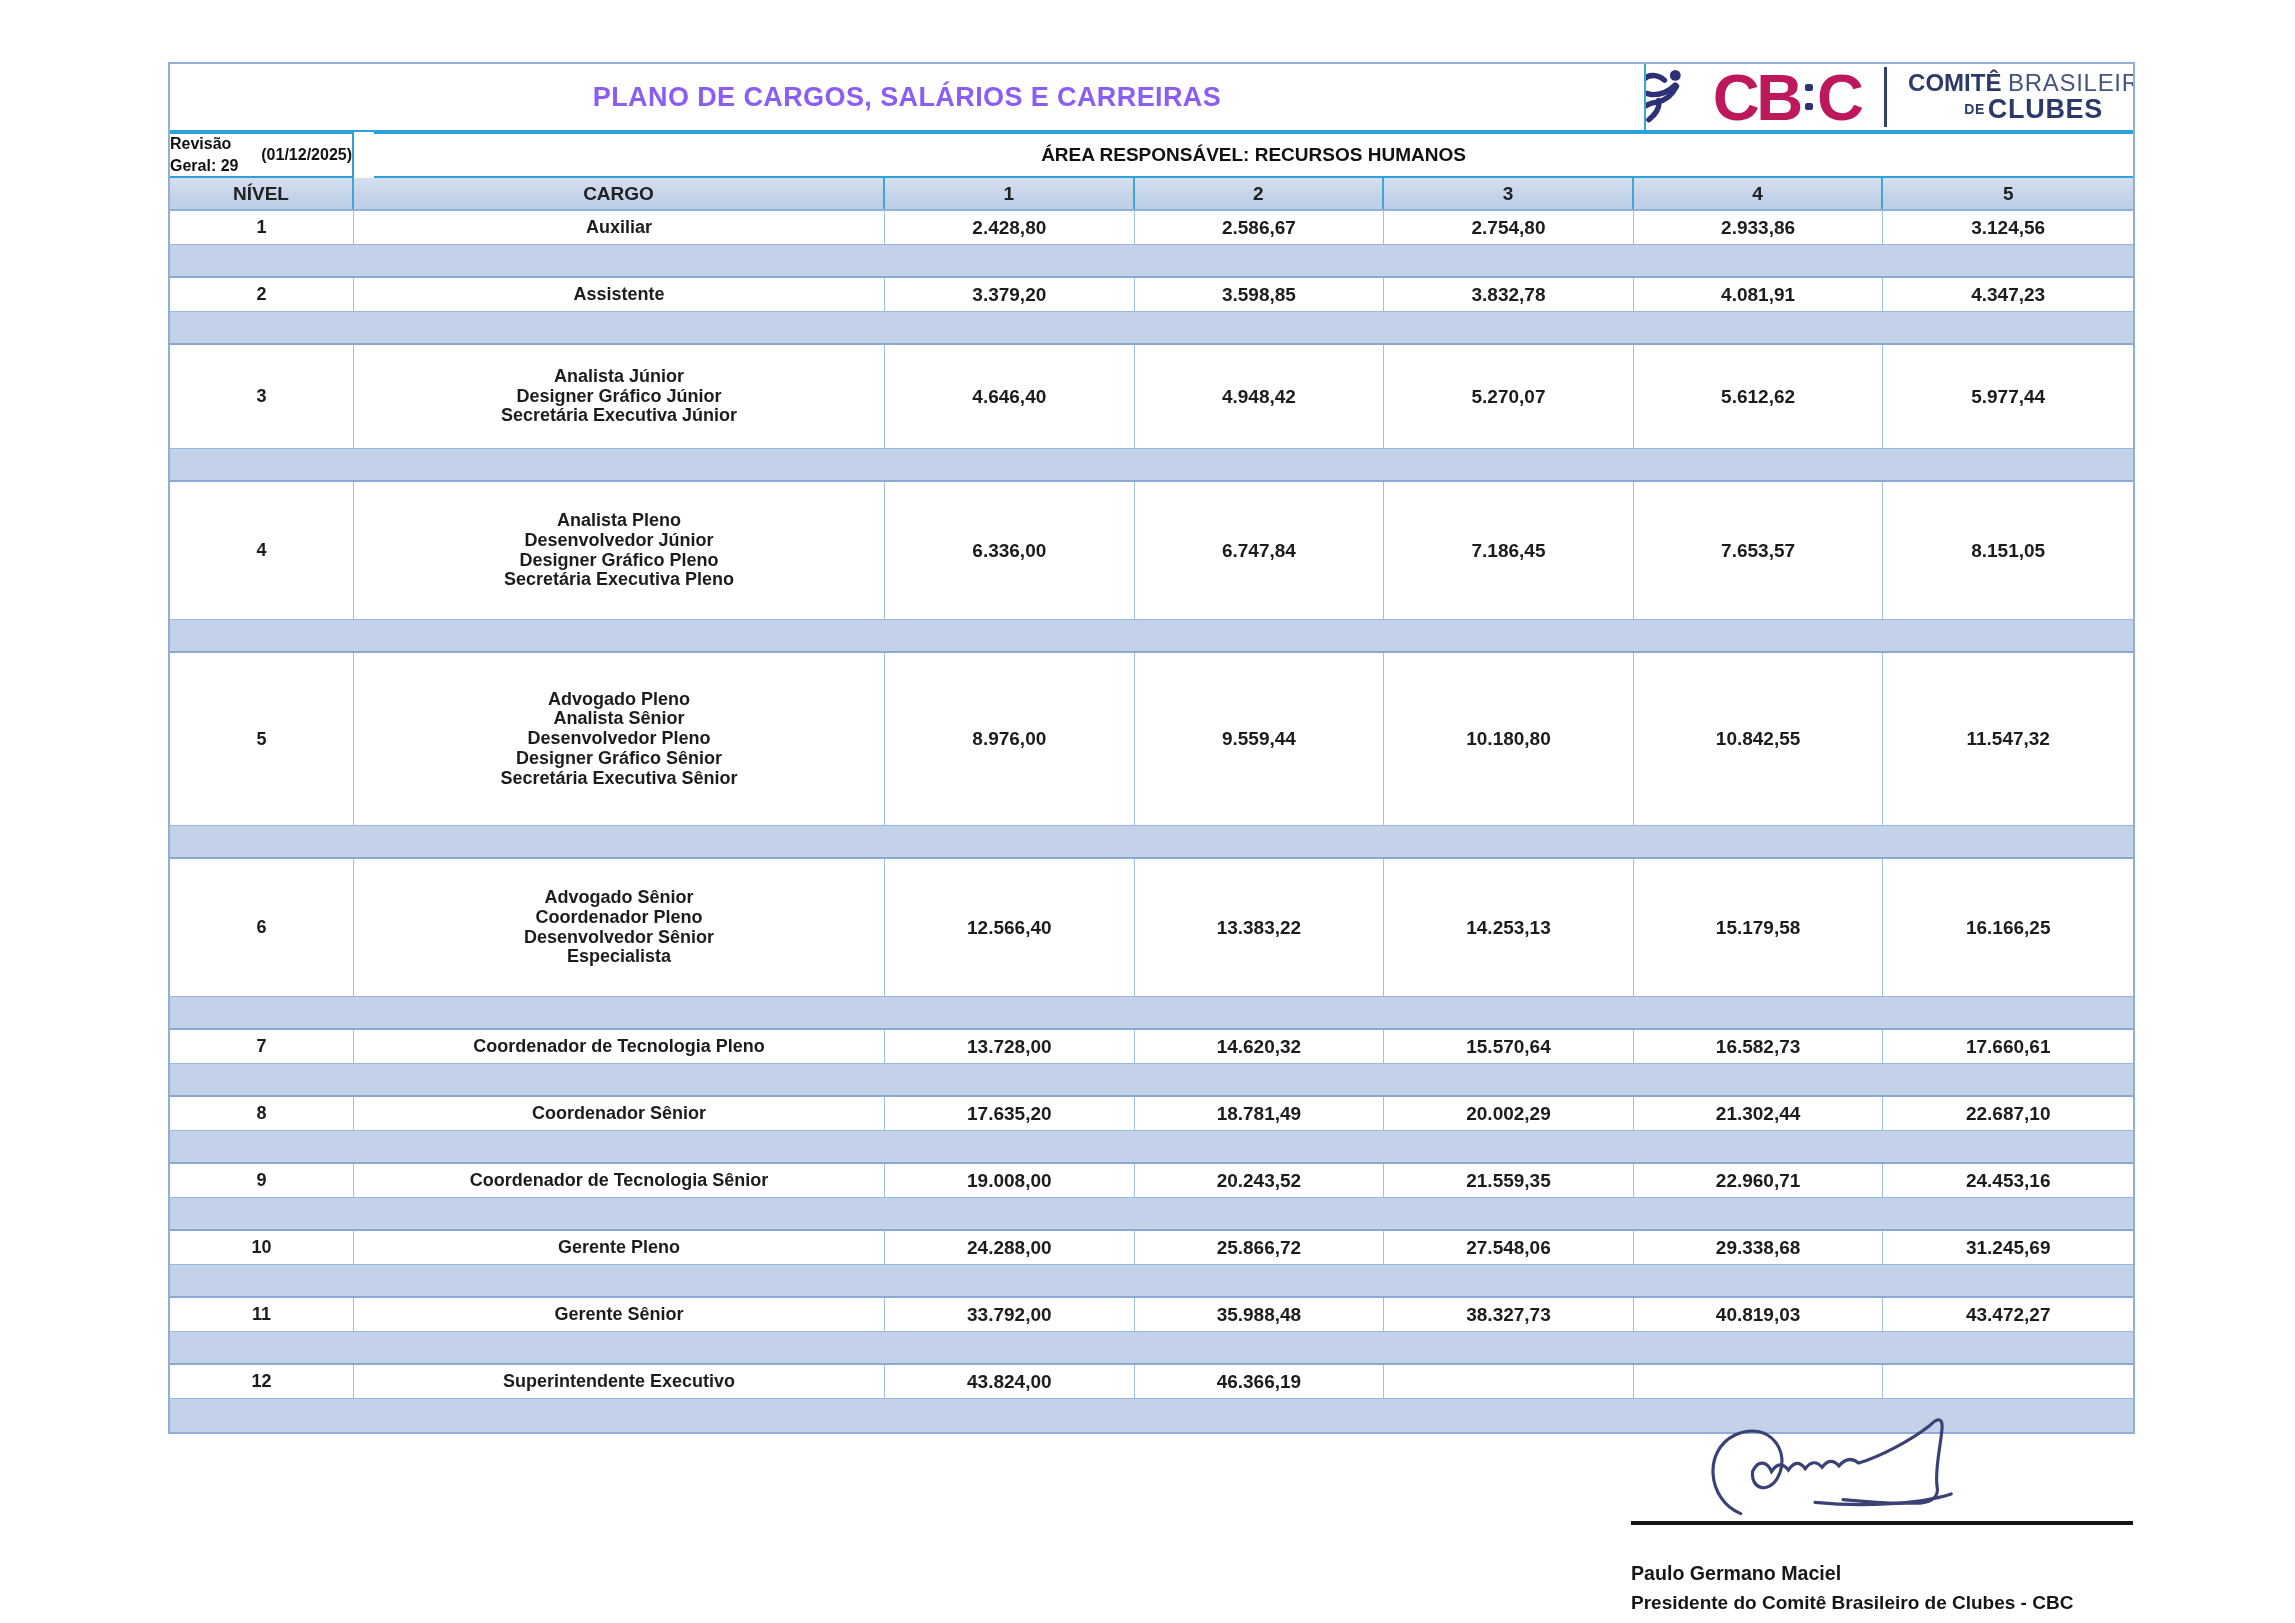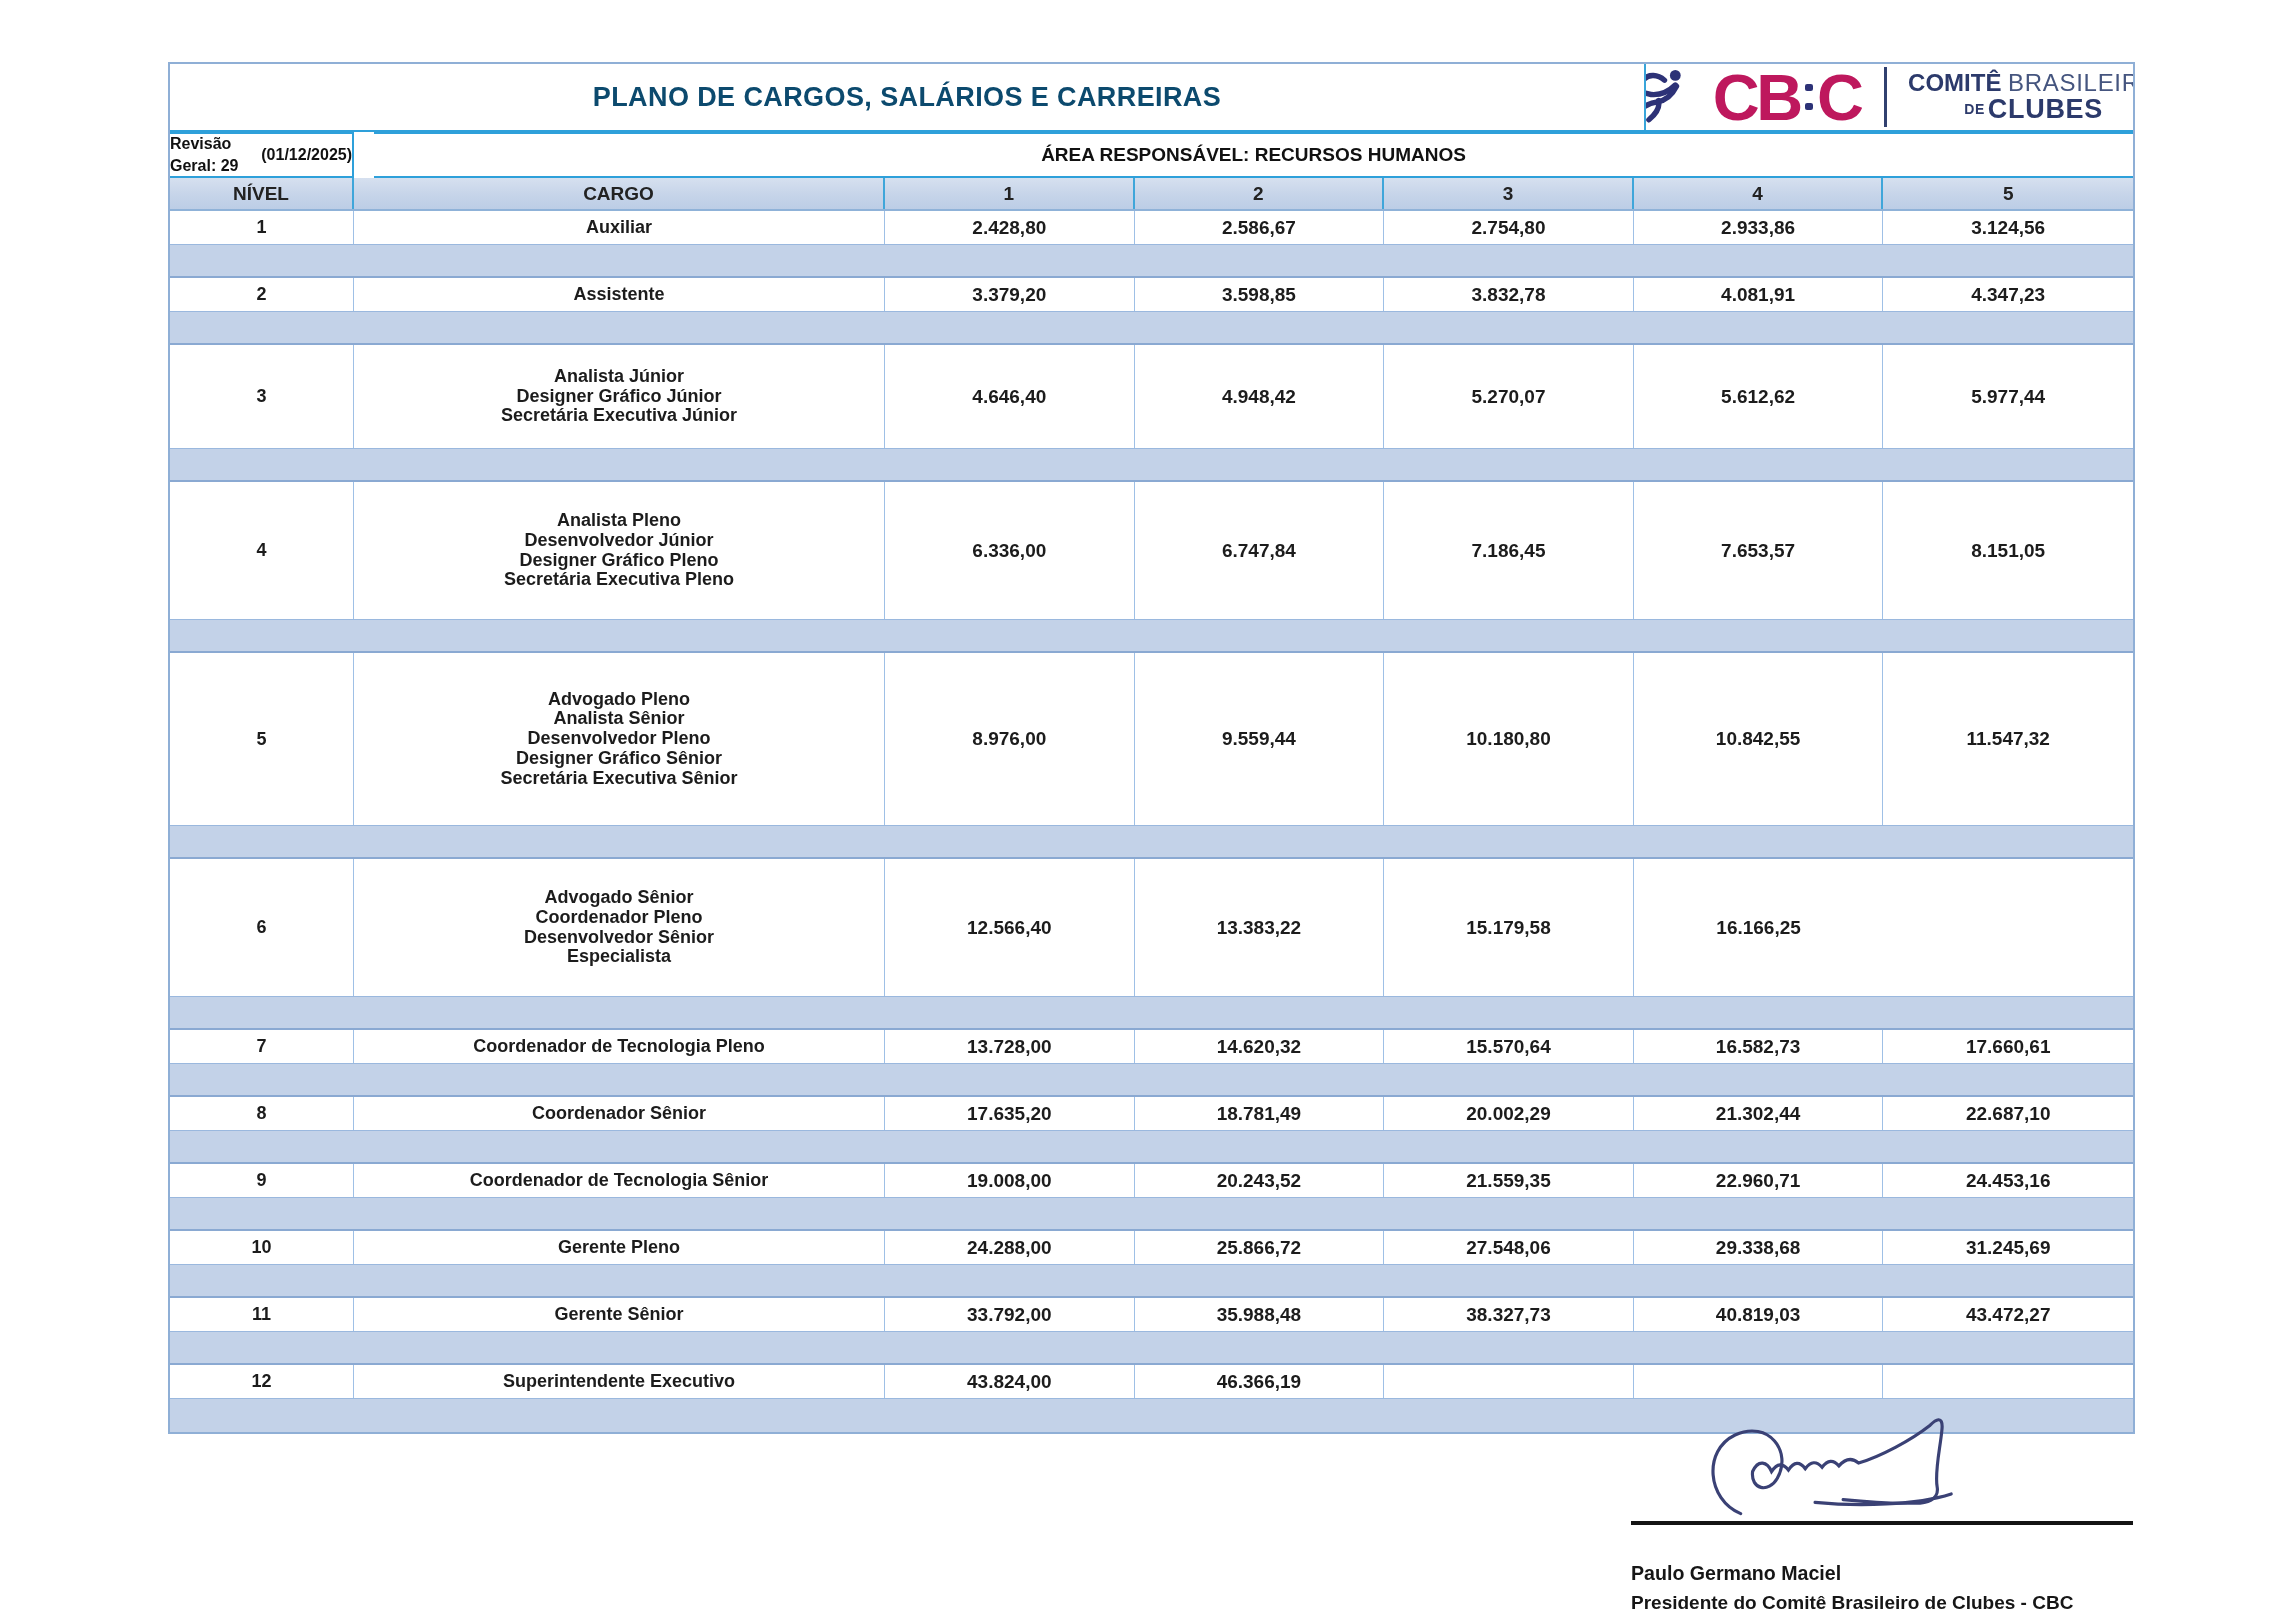--- a/index.html
+++ b/index.html
@@ -23,21 +23,21 @@
   
   .title-row {
     display: flex; height: 68px;
     border-bottom: 2.8px solid #2ea0da;
   }
   .title-cell {
     flex: 1 1 auto;
     display: flex; align-items: center; justify-content: center;
   }
   .doc-title {
-    font-size: 27px; font-weight: bold; color: #0c4a6e; letter-spacing: 0.4px;
+    font-size: 27px; font-weight: bold; color: #8b5cf6; letter-spacing: 0.4px;
   }
   .logo-cell {
     width: 489px; flex: 0 0 489px;
     border-left: 2.1px solid #39a5da;
     display: flex; align-items: center; justify-content: center;
     gap: 9.8px; padding: 4.2px 7px; overflow: hidden;
   }
   .runner-svg { width: 83px; height: 60px; flex: 0 0 auto; }
   .logo-abbr {
     display: flex; align-items: center;
@@ -251,20 +251,21 @@
         <div class="grid-row data-row" style="height: 137px;">
     <div class="cell nivel-cell">6</div>
     <div class="cell cargo-cell">
             <div class="cargo-line">Advogado Sênior</div>
             <div class="cargo-line">Coordenador Pleno</div>
             <div class="cargo-line">Desenvolvedor Sênior</div>
             <div class="cargo-line">Especialista</div>
           </div>
     <div class="cell value-cell">12.566,40</div>
     <div class="cell value-cell">13.383,22</div>
+    <div class="cell value-cell">14.253,13</div>
     <div class="cell value-cell">15.179,58</div>
     <div class="cell value-cell">16.166,25</div>
   </div>
         <div class="spacer-row"></div>
         <div class="grid-row data-row" style="height: 33px;">
     <div class="cell nivel-cell">7</div>
     <div class="cell cargo-cell">
             <div class="cargo-line">Coordenador de Tecnologia Pleno</div>
           </div>
     <div class="cell value-cell">13.728,00</div>

